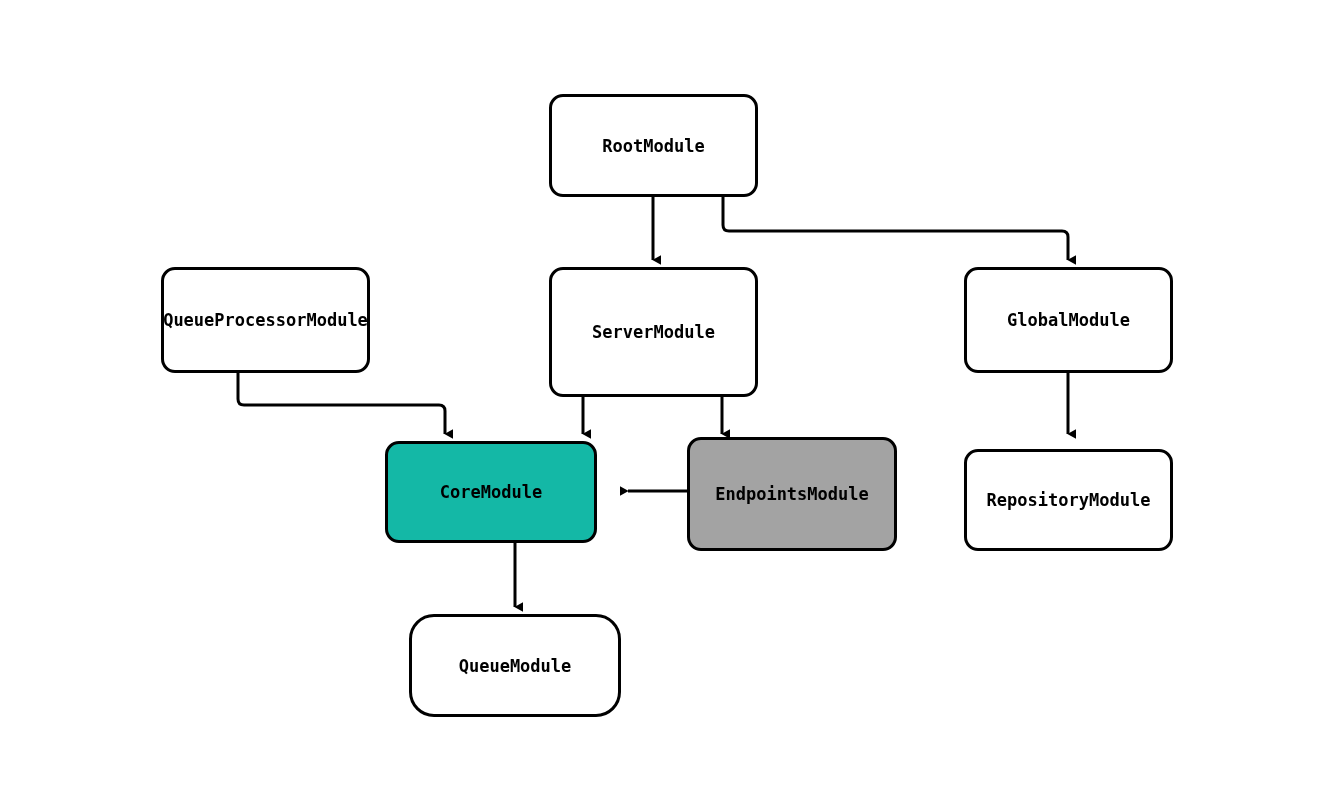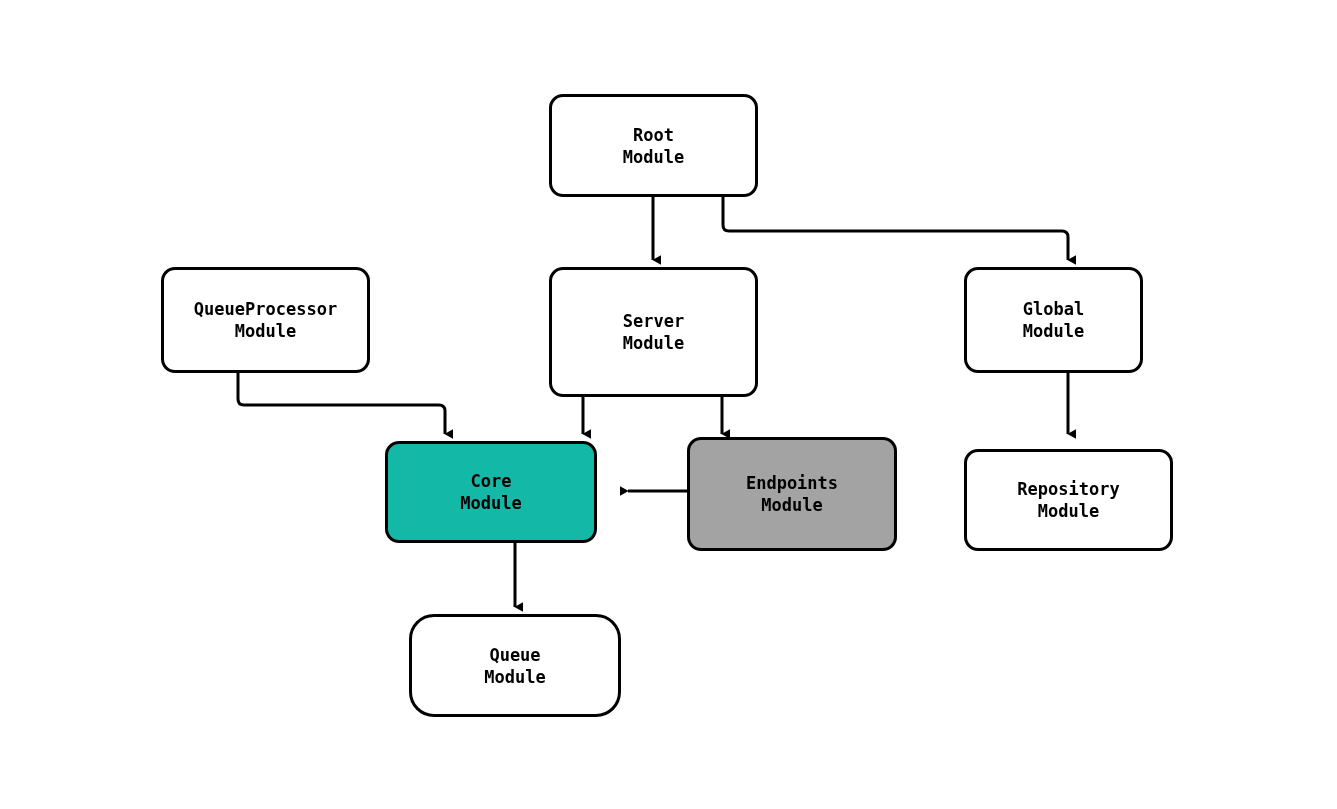--- a/index.html
+++ b/index.html
@@ -27,21 +27,21 @@
     width: 1337px;
     height: 809px;
   }
   .node {
     position: absolute;
     box-sizing: border-box;
     background: #ffffff;
     border: 3px solid #000000;
     border-radius: 14px;
     display: flex;
-    flex-direction: column;
+    flex-direction: row;
     align-items: center;
     justify-content: center;
     z-index: 2;
   }
   .node-label {
     font-family: "DejaVu Sans Mono", "Liberation Mono", monospace;
     font-size: 17px;
     font-weight: 700;
     line-height: 22px;
     color: #000000;
@@ -85,21 +85,21 @@
   <div class="node" style="left: 133px; top: 267px; width: 209px; height: 106px; background: rgb(255, 255, 255); border-color: rgb(0, 0, 0); margin-left: 28px;">
     <span class="node-label">QueueProcessor</span>
     <span class="node-label">Module</span>
   </div>
 
   <div class="node" style="left: 549px; top: 267px; width: 209px; height: 130px; background: rgb(255, 255, 255); border-color: rgb(0, 0, 0);">
     <span class="node-label">Server</span>
     <span class="node-label">Module</span>
   </div>
 
-  <div class="node" style="left: 964px; top: 267px; width: 179px; height: 106px; background: rgb(255, 255, 255); border-color: rgb(0, 0, 0);">
+  <div class="node" style="left: 964px; top: 267px; width: 209px; height: 106px; background: rgb(255, 255, 255); border-color: rgb(0, 0, 0);">
     <span class="node-label">Global</span>
     <span class="node-label">Module</span>
   </div>
 
   <div class="node" style="left: 385px; top: 441px; width: 212px; height: 102px; background: #14b8a6; border-color: rgb(0, 0, 0);">
     <span class="node-label">Core</span>
     <span class="node-label">Module</span>
   </div>
 
   <div class="node" style="left: 687px; top: 437px; width: 210px; height: 114px; background: #a3a3a3; border-color: rgb(0, 0, 0);">

